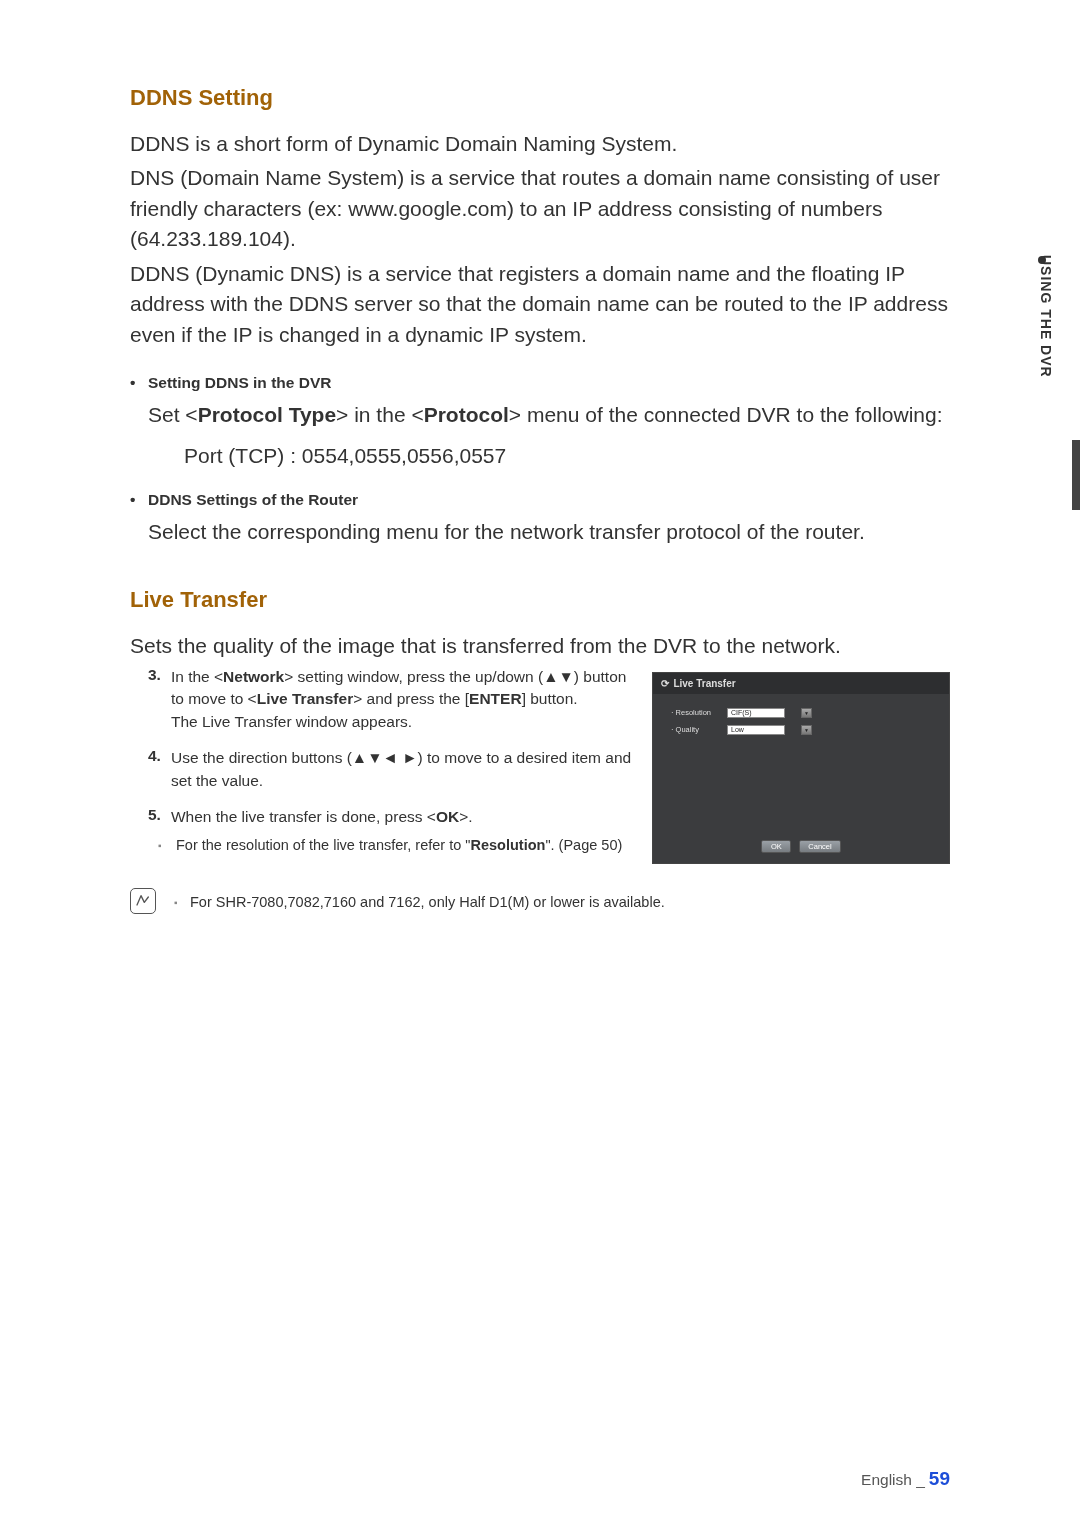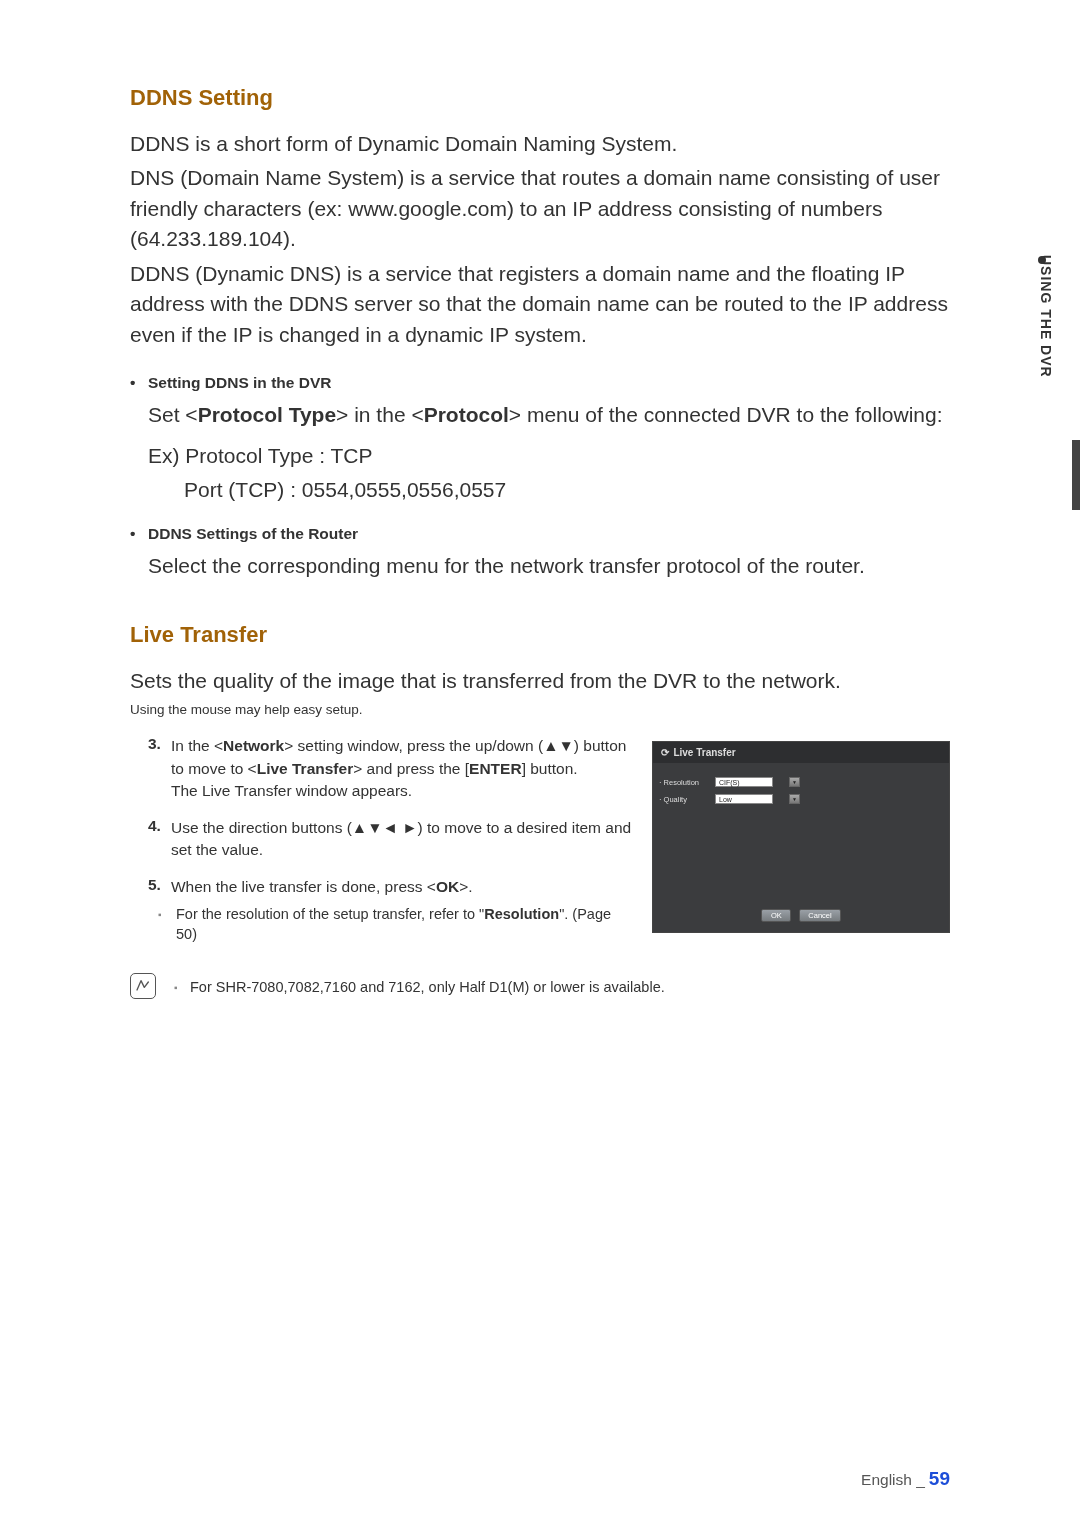--- a/index.html
+++ b/index.html
@@ -157,21 +157,21 @@
       background: #2d2e30;
       color: #ddd;
       font-size: 10px;
       font-weight: bold;
       padding: 5px 8px;
       display: flex;
       align-items: center;
       gap: 4px;
     }
     .screenshot-body {
-      padding: 14px 18px 14px 6px;
+      padding: 14px 18px 14px 18px;
       min-height: 140px;
     }
     .setting-row {
       display: flex;
       align-items: center;
       gap: 8px;
       margin-bottom: 7px;
     }
     .setting-label {
       color: #ddd;
@@ -285,32 +285,30 @@
     <p class="body-text">DDNS (Dynamic DNS) is a service that registers a domain name and the floating IP address with the DDNS server so that the domain name can be routed to the IP address even if the IP is changed in a dynamic IP system.</p>
   </div>
 
   <div class="bullet-heading">Setting DDNS in the DVR</div>
   <div class="indented">
     <p class="body-text">
       <span>Set &lt;</span><span class="bold">Protocol Type</span><span>&gt; in the &lt;</span><span class="bold">Protocol</span><span>&gt; menu of the connected DVR to the following:</span>
     </p>
   </div>
   <div class="ex-block">
-    <p class="body-text">Ex) Protocol Type : TCP</p>
     <p class="body-text ex-sub">Port (TCP) : 0554,0555,0556,0557</p>
   </div>
 
   <div class="bullet-heading">DDNS Settings of the Router</div>
   <div class="indented" style="margin-bottom:40px;">
     <p class="body-text">Select the corresponding menu for the network transfer protocol of the router.</p>
   </div>
 
   <h2 class="section-heading">Live Transfer</h2>
   <p class="body-text">Sets the quality of the image that is transferred from the DVR to the network.</p>
-  <p class="subtitle">Using the mouse may help easy setup.</p>
 
   <div class="two-col">
     <div class="left-col">
       <div class="numbered-list">
         <div class="numbered-item">
           <span class="num">3.</span>
           <div class="item-content">
             <span>In the &lt;</span><span class="bold">Network</span><span>&gt; setting window, press the up/down (▲▼) button to move to &lt;</span><span class="bold">Live Transfer</span><span>&gt; and press the [</span><span class="bold">ENTER</span><span>] button.</span><br>
             <span>The Live Transfer window appears.</span>
           </div>
@@ -327,21 +325,21 @@
       <div class="numbered-list" style="margin-bottom:6px;">
         <div class="numbered-item">
           <span class="num">5.</span>
           <div class="item-content">
             <span>When the live transfer is done, press &lt;</span><span class="bold">OK</span><span>&gt;.</span>
           </div>
         </div>
       </div>
 
       <div class="sub-bullet">
-        <span>For the resolution of the setup transfer, refer to "</span><span class="bold">Resolution</span><span>". (Page 50)</span>
+        <span>For the resolution of the live transfer, refer to "</span><span class="bold">Resolution</span><span>". (Page 50)</span>
       </div>
     </div>
 
     <div class="screenshot">
       <div class="screenshot-header">
         <span>⟳</span>
         <span>Live Transfer</span>
       </div>
       <div class="screenshot-body">
         <div class="setting-row">

